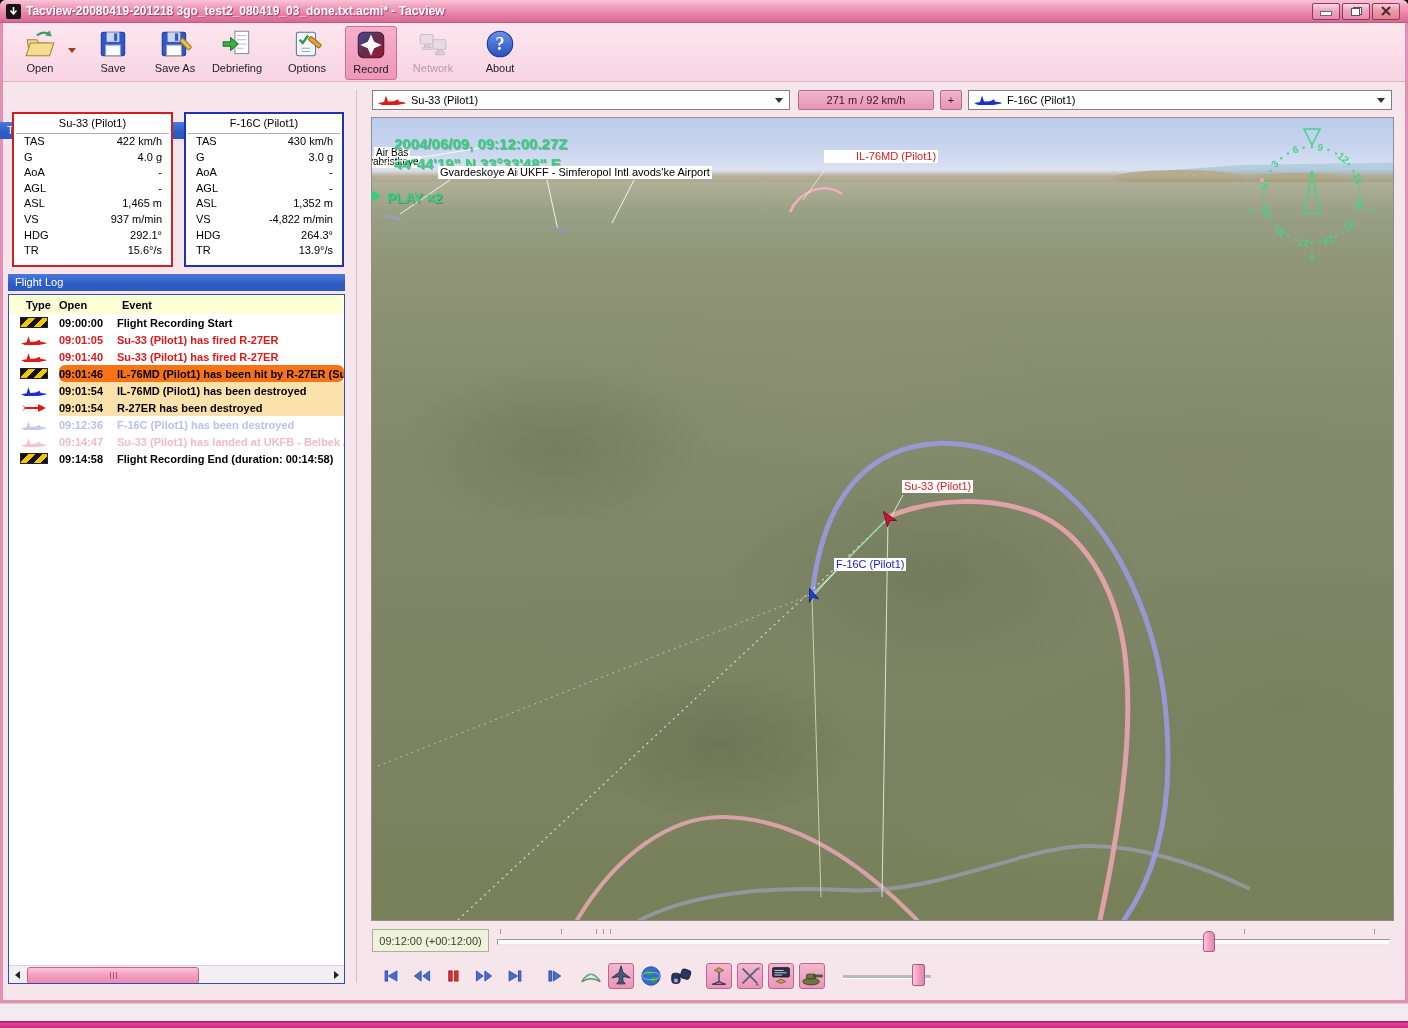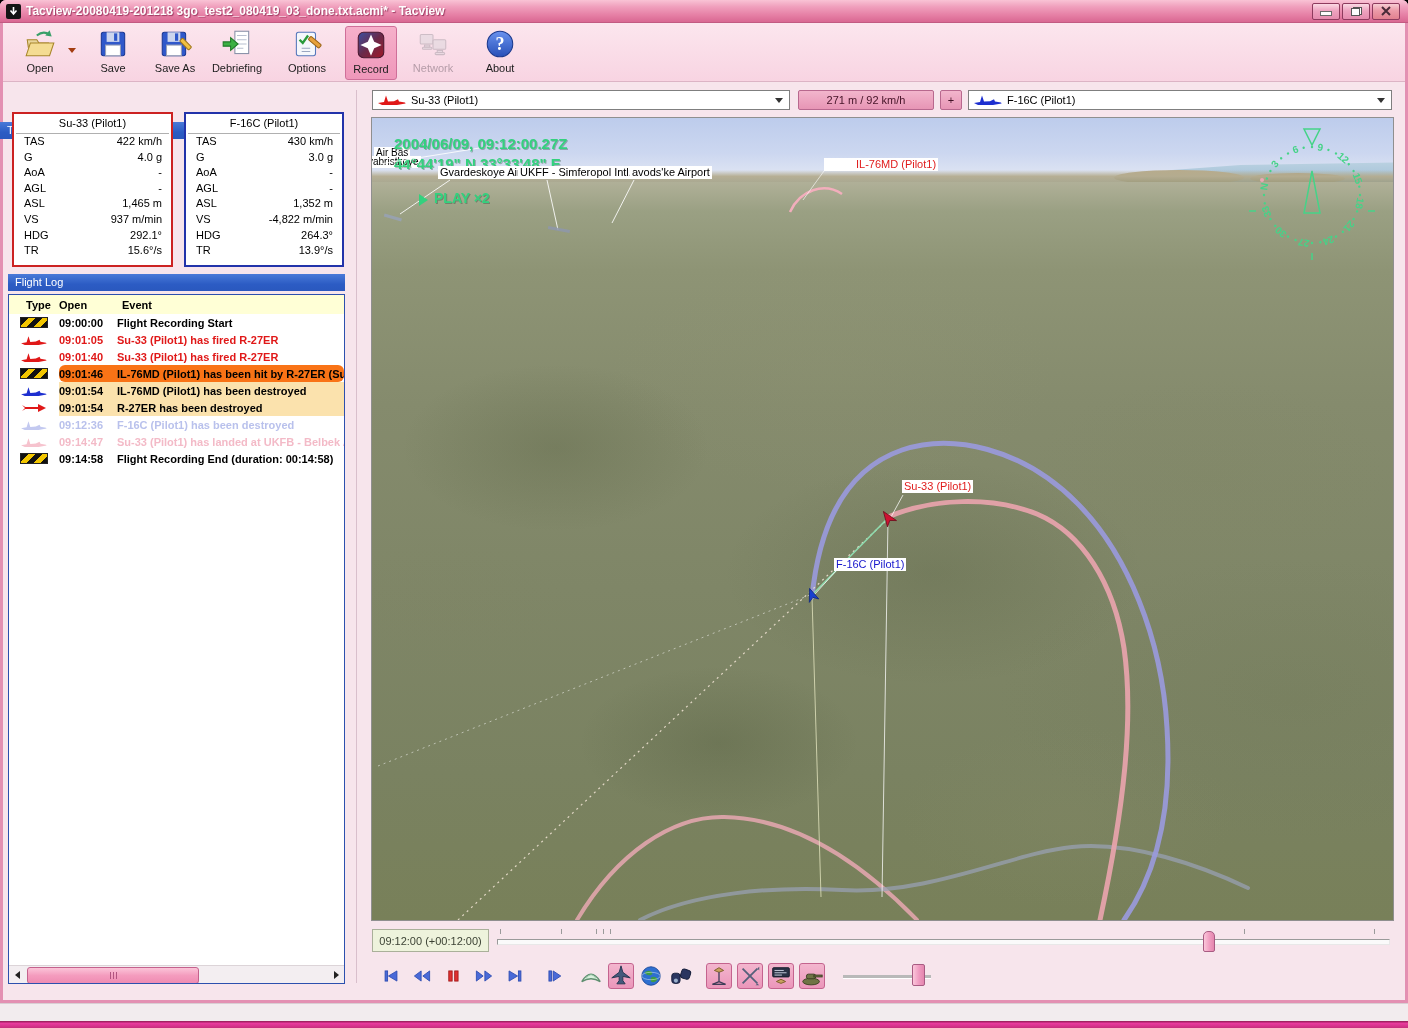--- a/index.html
+++ b/index.html
@@ -105,21 +105,21 @@
   .scene{position:absolute;left:0;top:0;z-index:3;}
   .vp-label{position:absolute;z-index:4;font-size:11px;line-height:13px;background:#fff;color:#000;
     padding:0 2px;white-space:nowrap;}
   .vp-label.small{font-size:10px;line-height:12px;z-index:1;}
   .vp-label.red{color:#e01d1d;}
   .vp-label.blue{color:#1717cc;}
   .hud{position:absolute;z-index:5;color:#33d17e;font-weight:bold;white-space:nowrap;
     text-shadow:1px 1px 0 rgba(30,70,50,.35);}
   .hud.dt{left:22px;top:17px;font-size:15px;}
   .hud.co{left:22px;top:37px;font-size:15px;z-index:2;}
-  .hud.pl{left:28px;top:72px;font-size:14px;display:flex;align-items:flex-end;gap:6px;padding-left:19px;}
+  .hud.pl{left:0;top:72px;font-size:14px;display:flex;align-items:flex-start;gap:6px;}
   .play-tri{display:inline-block;width:0;height:0;border-top:6px solid transparent;
     border-bottom:6px solid transparent;border-left:9px solid #33d17e;}
   
   .timebox{position:absolute;left:372px;top:929px;width:117px;height:23px;background:#eef3dc;
     border:1px solid #aab09a;box-sizing:border-box;font-size:11px;color:#3c4234;
     display:flex;align-items:center;justify-content:center;}
   .tl-track{position:absolute;left:497px;top:939px;width:893px;height:6px;background:#fafafa;
     border:1px solid #9a9a9a;border-bottom-color:#e8e8e8;border-right-color:#e8e8e8;box-sizing:border-box;}
   .tl-tick{position:absolute;top:929px;width:1px;height:5px;background:#9a9a9a;}
   .tl-thumb{position:absolute;left:1203px;top:931px;width:12px;height:21px;border:1px solid #a85b82;
@@ -593,21 +593,21 @@
           <text transform="rotate(330) translate(0,-45)">33</text>
         </g>
       </g>
     </svg>
 
     <div class="vp-label small" style="left:2px;top:29px;">Air Bas</div>
     <div class="vp-label small" style="left:-6px;top:38px;">yabristkoye</div>
     <div class="vp-label" style="left:66px;top:48px;">Gvardeskoye Air B</div>
     <div class="vp-label" style="left:146px;top:48px;">UKFF - Simferopol Intl.</div>
     <div class="vp-label" style="left:258px;top:48px;">avods'ke Airport</div>
-    <div class="vp-label red" style="left:452px;top:40px;padding-left:32px;">IL-76MD (Pilot1)</div>
+    <div class="vp-label red" style="left:452px;top:32px;padding-left:32px;">IL-76MD (Pilot1)</div>
     <div class="vp-label red" style="left:530px;top:362px;">Su-33 (Pilot1)</div>
     <div class="vp-label blue" style="left:462px;top:440px;">F-16C (Pilot1)</div>
 
     <div class="hud dt">2004/06/09, 09:12:00.27Z</div>
     <div class="hud co">44°44'19" N  33°33'48" E</div>
     <div class="hud pl">
       <span class="play-tri"></span>
       <span>PLAY ×2</span>
     </div>
   </div>

